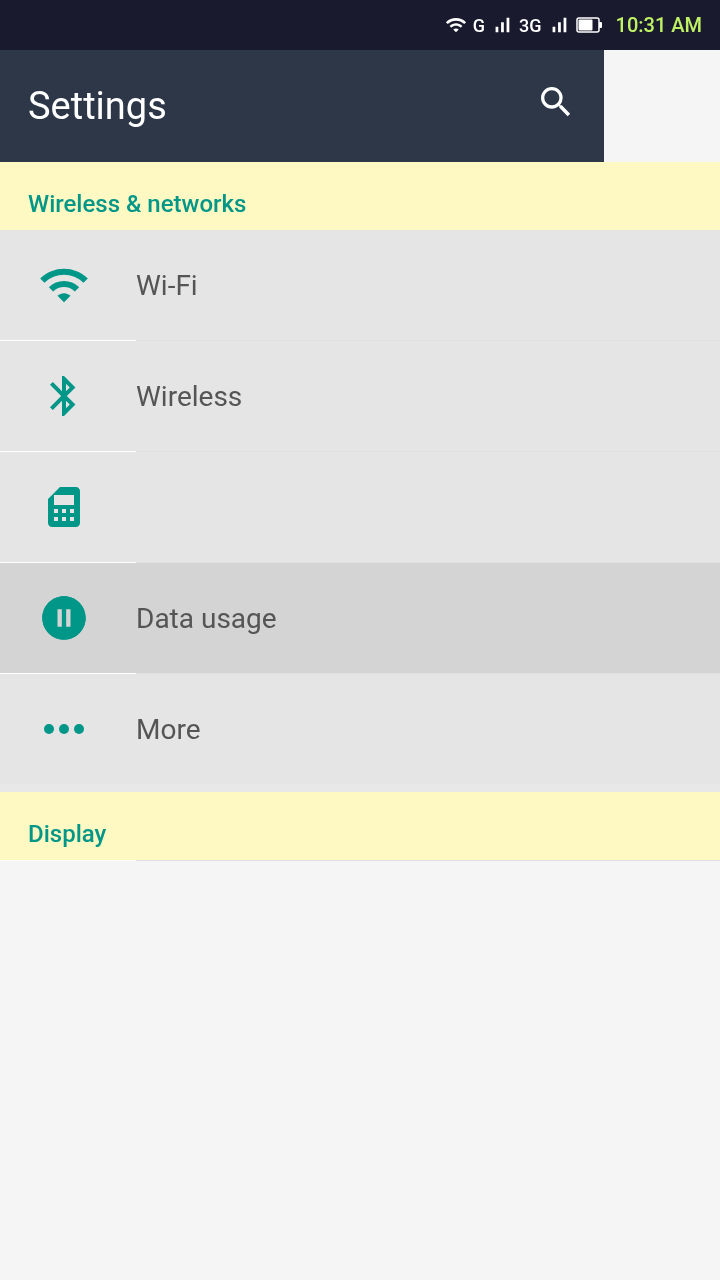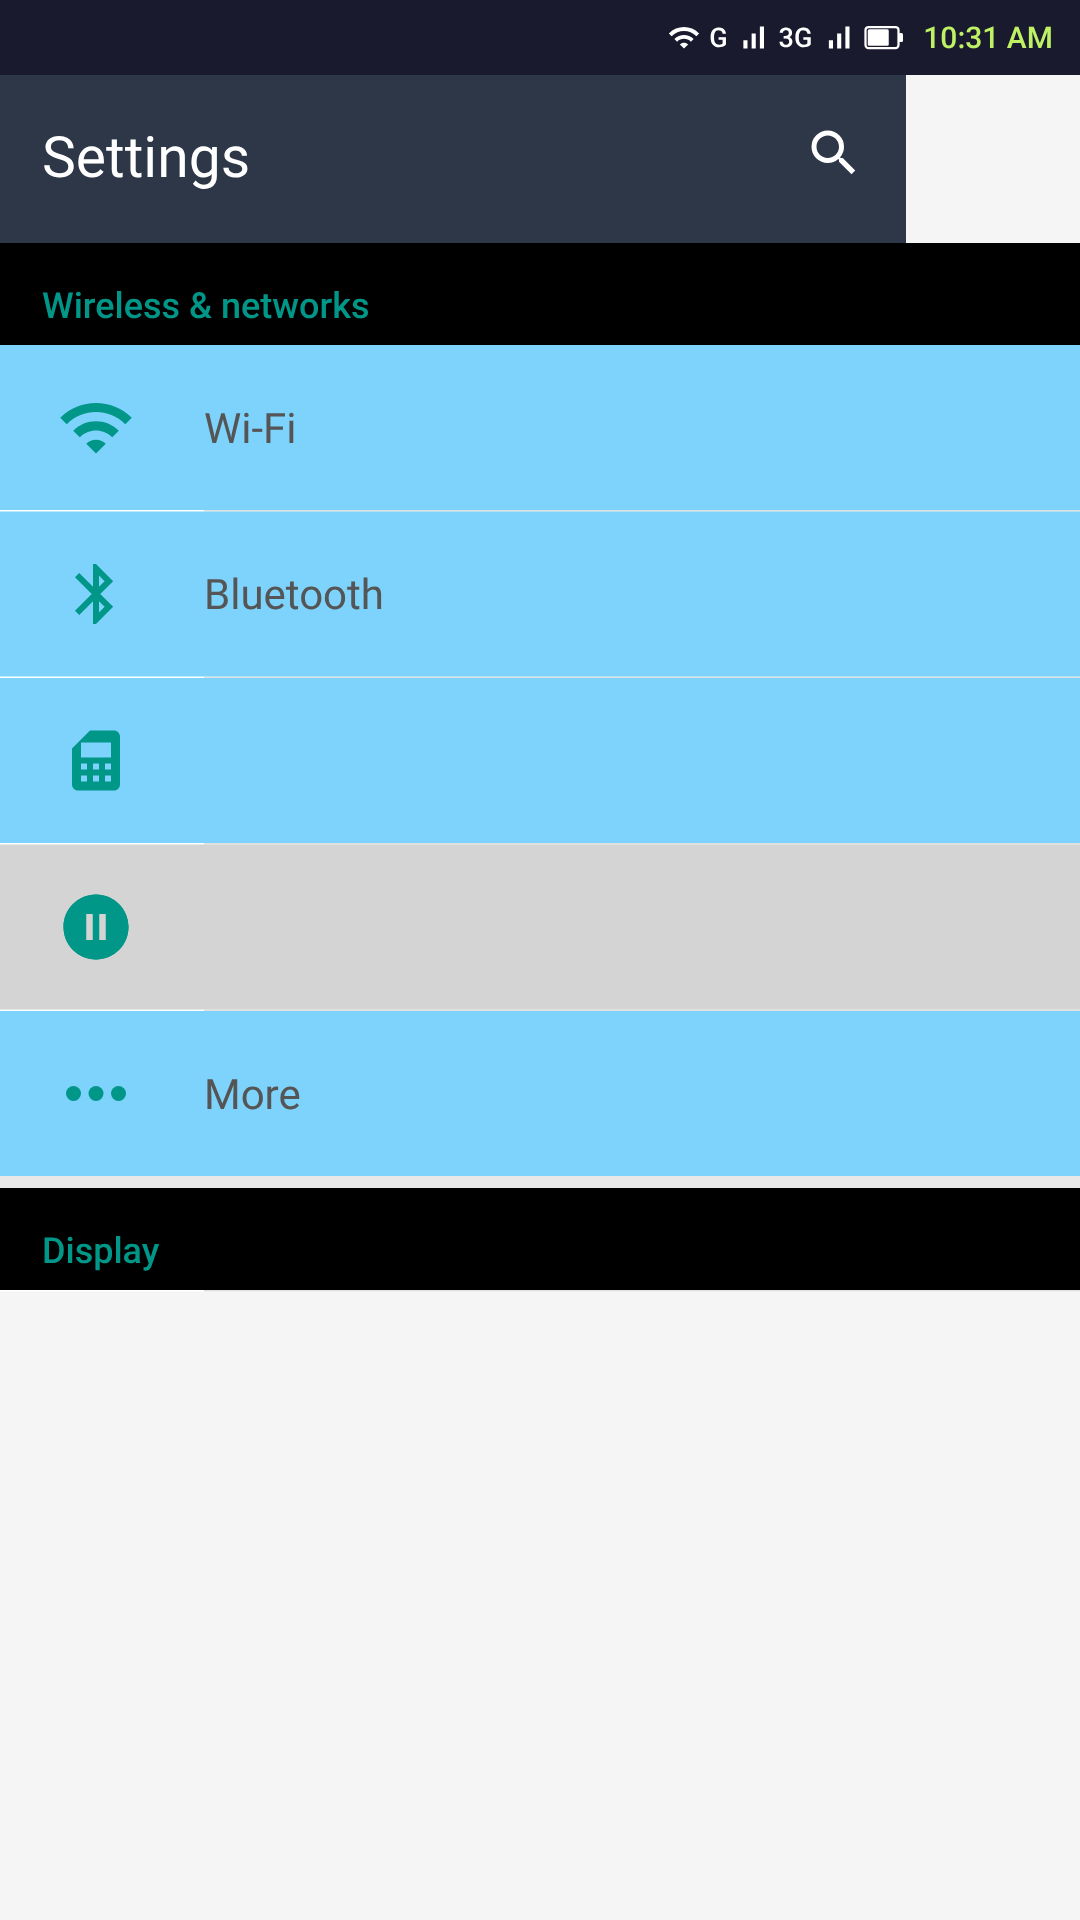--- a/index.html
+++ b/index.html
@@ -62,35 +62,35 @@
 
     
     .content {
       background: white;
       flex: 1;
     }
 
     
     .section-header {
       padding: 28px 28px 12px 28px;
-      background: #000000;
+      background: #fef9c3;
     }
     .section-header-text {
       color: #009688;
       font-size: 24px;
       font-weight: 500;
     }
 
     
     .settings-item {
       display: flex;
       align-items: center;
       padding: 0 28px;
       height: 110px;
-      background: #7dd3fc;
+      background: #e5e5e5;
       cursor: pointer;
       position: relative;
     }
     .settings-item.highlighted {
       background: #d4d4d4;
     }
     .settings-item-icon {
       width: 72px;
       display: flex;
       align-items: center;
@@ -193,40 +193,41 @@
     <span class="settings-item-label">Wi-Fi</span>
   </div>
   <div class="divider"></div>
 
   <div class="settings-item">
     <div class="settings-item-icon bt-icon">
       <svg width="48" height="48" viewBox="0 0 24 24" fill="#009688">
         <path d="M17.71 7.71L12 2h-1v7.59L6.41 5 5 6.41 10.59 12 5 17.59 6.41 19 11 14.41V22h1l5.71-5.71-4.3-4.29 4.3-4.29zM13 5.83l1.88 1.88L13 9.59V5.83zm1.88 10.46L13 18.17v-3.76l1.88 1.88z"></path>
       </svg>
     </div>
-    <span class="settings-item-label">Bluetooth</span>
+    <span class="settings-item-label">Wireless</span>
   </div>
   <div class="divider"></div>
 
   <div class="settings-item">
     <div class="settings-item-icon sim-icon">
       <svg width="48" height="48" viewBox="0 0 24 24" fill="#009688">
         <path d="M19.99 4c0-1.1-.89-2-1.99-2h-8L4 8v12c0 1.1.9 2 2 2h12.01c1.1 0 1.99-.9 1.99-2V4h-.01zM9 19H7v-2h2v2zm0-4H7v-2h2v2zm4 4h-2v-2h2v2zm0-4h-2v-2h2v2zm4 4h-2v-2h2v2zm0-4h-2v-2h2v2zm0-4H7V6h10v5z"></path>
       </svg>
     </div>
   </div>
   <div class="divider"></div>
 
   <div class="settings-item highlighted">
     <div class="settings-item-icon data-icon">
       <svg width="52" height="52" viewBox="0 0 24 24" fill="#009688">
         <path d="M12 2C6.48 2 2 6.48 2 12s4.48 10 10 10 10-4.48 10-10S17.52 2 12 2zm-1 14H9V8h2v8zm4 0h-2V8h2v8z"></path>
         <path d="M12 2C6.48 2 2 6.48 2 12s4.48 10 10 10 10-4.48 10-10S17.52 2 12 2zm0 18c-4.42 0-8-3.58-8-8s3.58-8 8-8 8 3.58 8 8-3.58 8-8 8z"></path>
       </svg>
     </div>
+    <span class="settings-item-label">Data usage</span>
   </div>
   <div class="divider"></div>
 
   <div class="settings-item">
     <div class="settings-item-icon more-icon">
       <div class="three-dots">
         <div class="dot"></div>
         <div class="dot"></div>
         <div class="dot"></div>
       </div>

